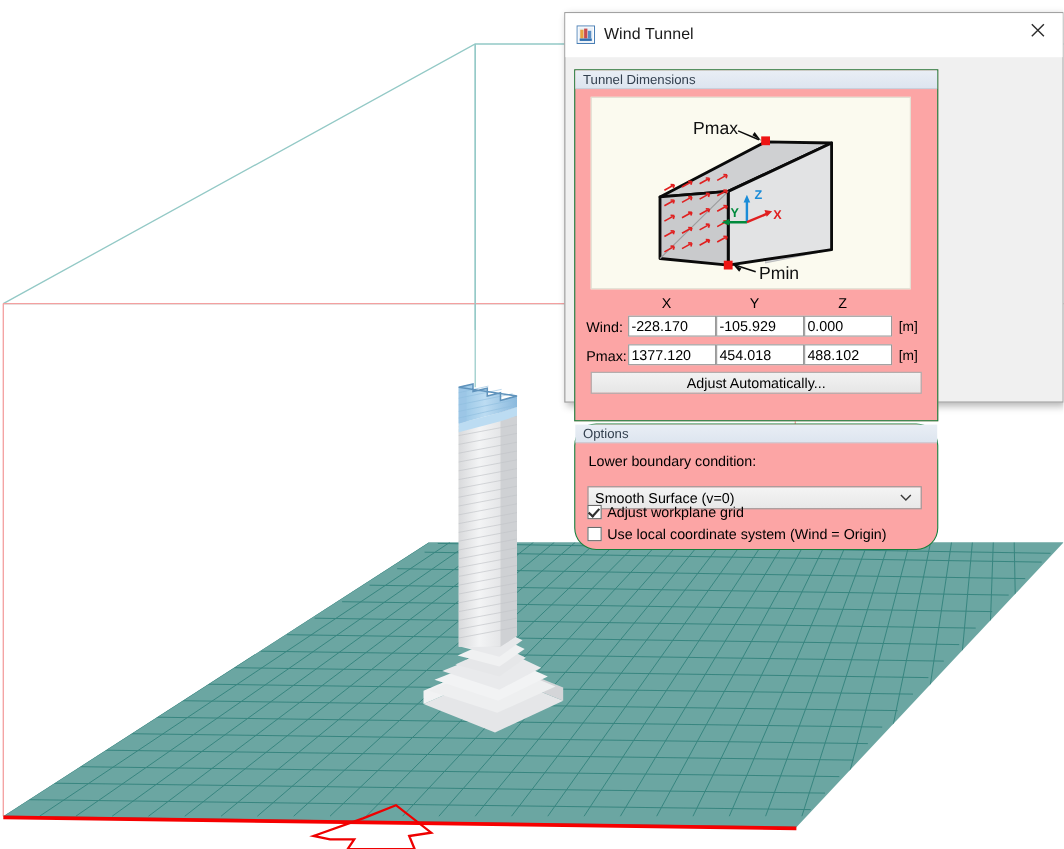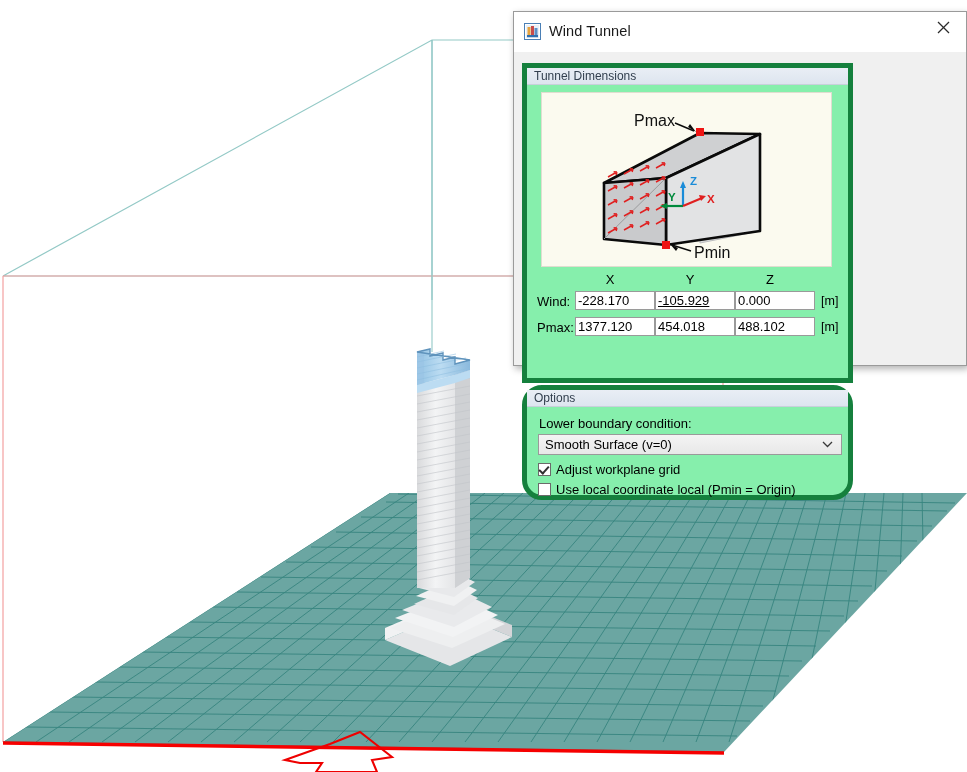--- a/index.html
+++ b/index.html
@@ -36,21 +36,21 @@
     font-size:14.5px;color:#1a1a1a;letter-spacing:.1px;
   }
   #close-btn{
     position:absolute;right:0;top:0;width:46px;height:31px;
     display:flex;align-items:center;justify-content:center;
     cursor:default;
   }
   #close-btn svg{display:block;}
 
   
-  .groupbox{position:absolute;box-sizing:border-box;background:#86efac;border:5px solid #15803d;}
+  .groupbox{position:absolute;box-sizing:border-box;background:#fca5a5;border:1px solid #15803d;}
   .group-header{
     position:absolute;left:0;top:0;right:0;height:17px;
     background:linear-gradient(to bottom,#e9eef5 0%,#dde5ef 100%);
     border-bottom:1px solid #c8d0db;
     box-sizing:border-box;
   }
   .group-header span{
     position:absolute;left:7px;top:1px;font-size:12px;color:#33404f;
   }
 
@@ -77,21 +77,21 @@
     border:1px solid #adadad;box-sizing:border-box;
     font-family:"Liberation Sans", sans-serif;font-size:13px;color:#000;
     display:flex;align-items:center;justify-content:center;
     cursor:default;
   }
   #adjust-auto{position:absolute;left:14px;top:205px;width:301px;height:20px;}
 
   
   #opt-label{position:absolute;left:12px;top:26px;font-size:13px;color:#000;}
   #combo{
-    position:absolute;left:11px;top:44px;width:304px;height:21px;
+    position:absolute;left:11px;top:56px;width:304px;height:21px;
     background:linear-gradient(to bottom,#f4f4f4 0%,#e8e8e8 100%);
     border:1px solid #9a9a9a;box-sizing:border-box;
   }
   #combo-text{position:absolute;left:6px;top:2px;font-size:13px;color:#000;}
   #combo-arrow{position:absolute;right:8px;top:6px;}
 
   .cbrow{position:absolute;display:flex;align-items:center;text-align:center;}
   .cbox{
     width:13px;height:13px;background:#fff;border:1px solid #6b6b6b;
     box-sizing:border-box;position:relative;flex:none;
@@ -355,30 +355,31 @@
           <text x="152" y="165" font-family="Liberation Sans, sans-serif" font-size="16" fill="#111">Pmin</text>
         </svg>
       </div>
 
       <div class="axis-head" style="left:48px;top:204px;">X</div>
       <div class="axis-head" style="left:128px;top:204px;">Y</div>
       <div class="axis-head" style="left:208px;top:204px;">Z</div>
 
       <div class="row-lab" style="left:10px;top:226px;">Wind:</div>
       <input class="numfield" style="left: 48px; top: 223px;" value="-228.170">
-      <input class="numfield" style="left: 128px; top: 223px; text-decoration: underline;" value="-105.929">
+      <input class="numfield" style="left: 128px; top: 223px;" value="-105.929">
       <input class="numfield" style="left: 208px; top: 223px;" value="0.000">
       <div class="unit" style="left:294px;top:226px;">[m]</div>
 
       <div class="row-lab" style="left:10px;top:252px;text-align:right;">Pmax:</div>
       <input class="numfield" style="left: 48px; top: 249px;" value="1377.120">
       <input class="numfield" style="left: 128px; top: 249px;" value="454.018">
       <input class="numfield" style="left: 208px; top: 249px;" value="488.102">
       <div class="unit" style="left:294px;top:252px;">[m]</div>
 
+      <div class="btn" id="adjust-auto" style="top:274px;">Adjust Automatically...</div>
     </div>
 
     <div class="groupbox" style="left:8px;top:373px;width:331px;height:115px;border-radius:20px;">
       <div class="group-header">
         <span>Options</span>
       </div>
 
       <div id="opt-label">Lower boundary condition:</div>
 
       <div id="combo">
@@ -388,18 +389,18 @@
         </svg>
       </div>
 
       <div class="cbrow" style="left:11px;top:72px;">
         <span class="cbox on"></span>
         <span class="cblabel">Adjust workplane grid</span>
       </div>
 
       <div class="cbrow" style="left:11px;top:92px;">
         <span class="cbox"></span>
-        <span class="cblabel">Use local coordinate local (Pmin = Origin)</span>
+        <span class="cblabel">Use local coordinate system (Wind = Origin)</span>
       </div>
     </div>
 
   </div>
 </div>
 
 </body></html>

